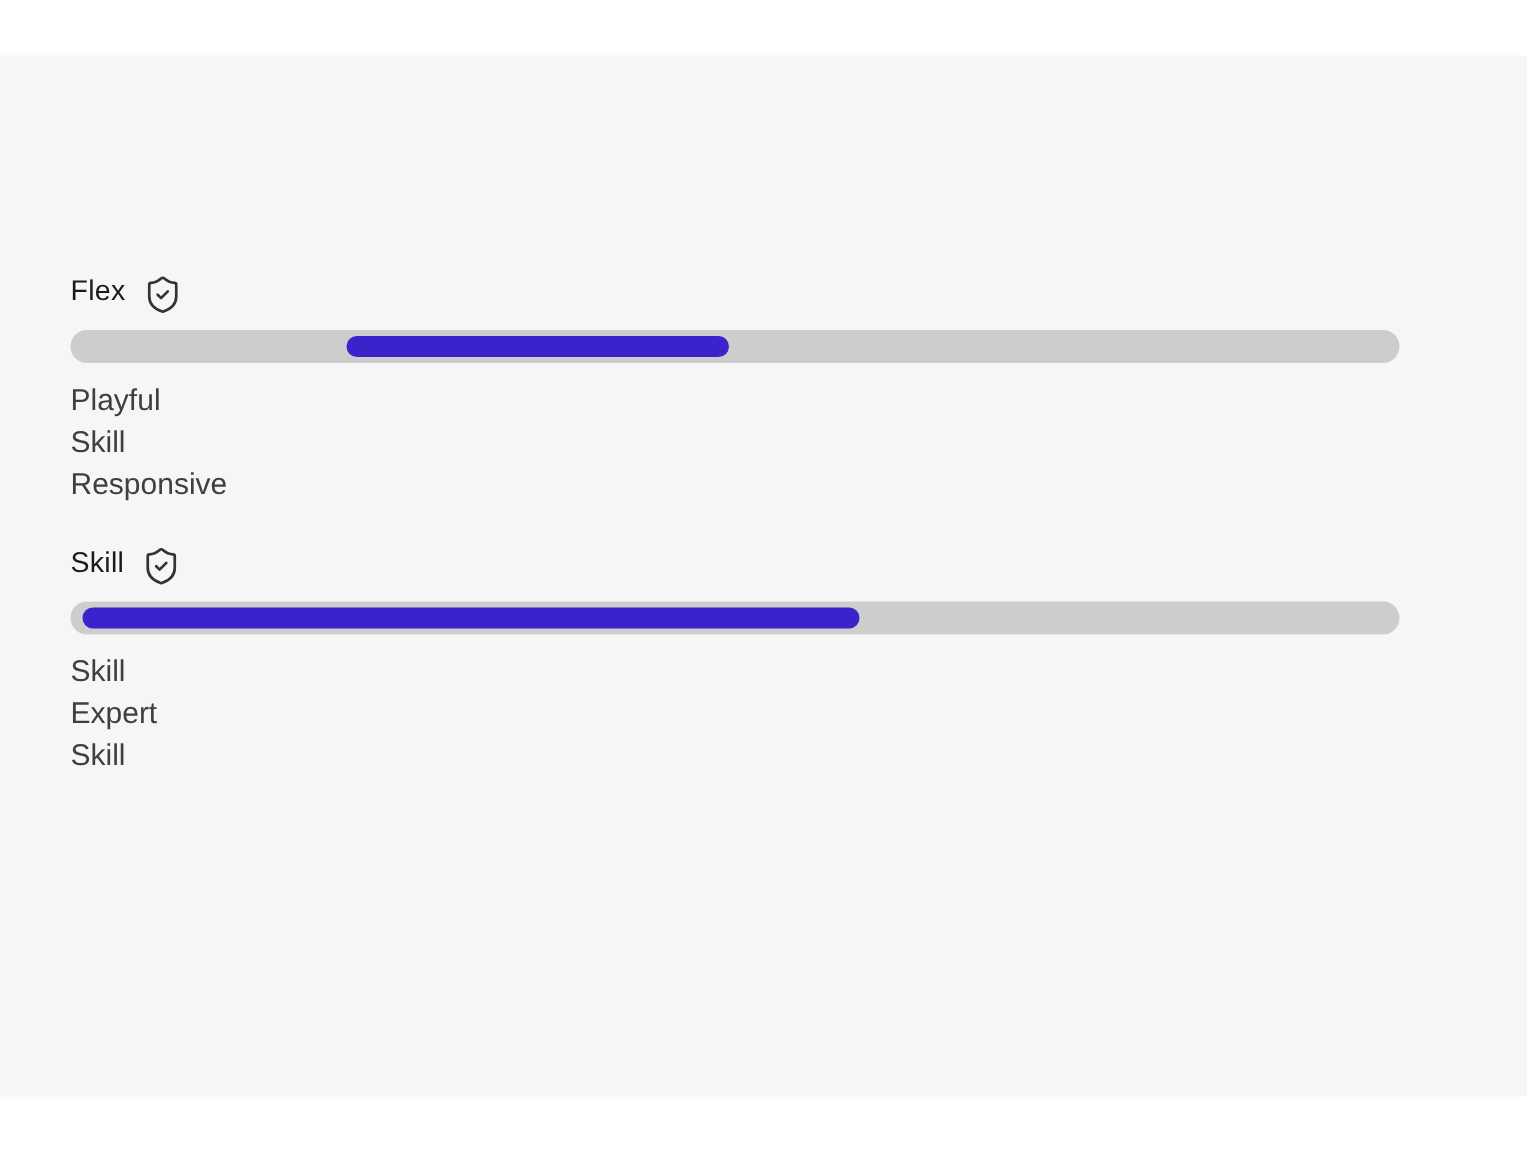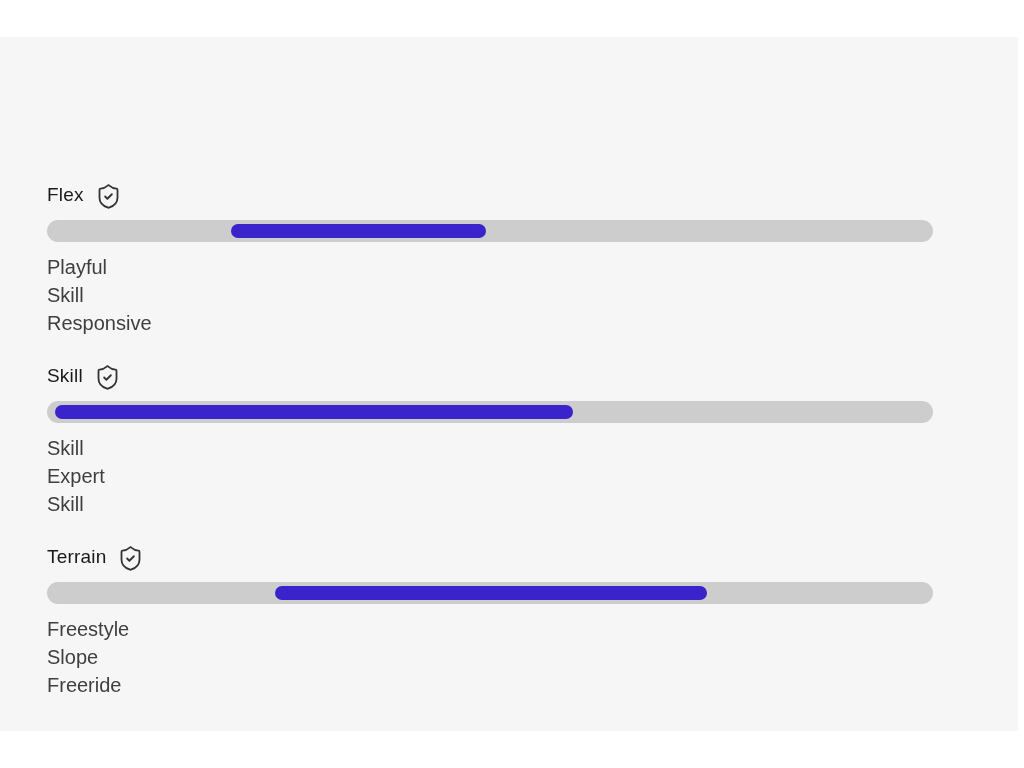--- a/index.html
+++ b/index.html
@@ -118,34 +118,15 @@
       <div class="track">
         <div class="fill" style="left: 0.9%; width: 58.5%; background: rgb(59, 35, 203);"></div>
       </div>
       <div class="labels">
         <span>Skill</span>
         <span>Expert</span>
         <span>Skill</span>
       </div>
     </section>
 
-    <section class="spec-section s2">
-      <div class="title-row">
-        <span class="title">Terrain</span>
-        <span class="shield-icon">
-          <svg viewBox="0 0 24 24" fill="none" stroke="#333333" stroke-width="1.6" stroke-linecap="round" stroke-linejoin="round">
-            <path d="M20 13c0 5-3.5 7.5-7.66 8.95a1 1 0 0 1-.67-.01C7.5 20.5 4 18 4 13V6a1 1 0 0 1 1-1c2 0 4.5-1.2 6.24-2.72a1 1 0 0 1 1.52 0C14.51 3.81 17 5 19 5a1 1 0 0 1 1 1z"></path>
-            <path d="m9 12 2 2 4-4"></path>
-          </svg>
-        </span>
-      </div>
-      <div class="track">
-        <div class="fill" style="left: 25.7%; width: 48.8%; background: rgb(59, 35, 203);"></div>
-      </div>
-      <div class="labels">
-        <span>Freestyle</span>
-        <span>Slope</span>
-        <span>Freeride</span>
-      </div>
-    </section>
 
   </div>
 </div>
 
 </body></html>

